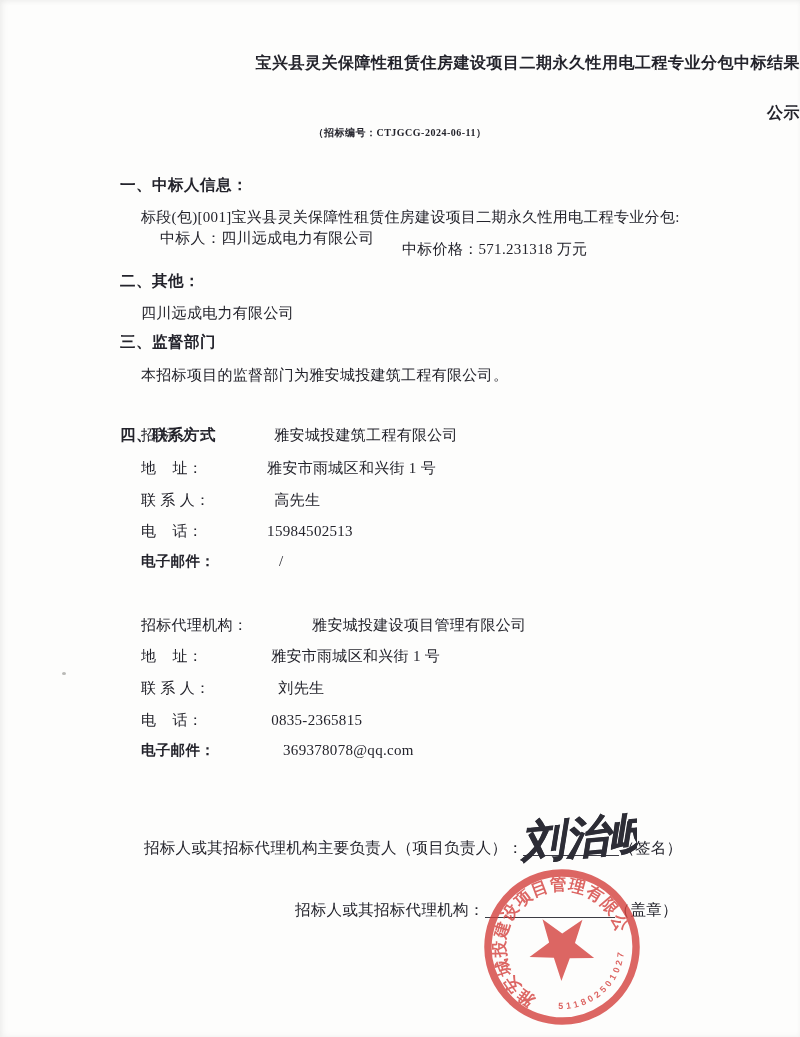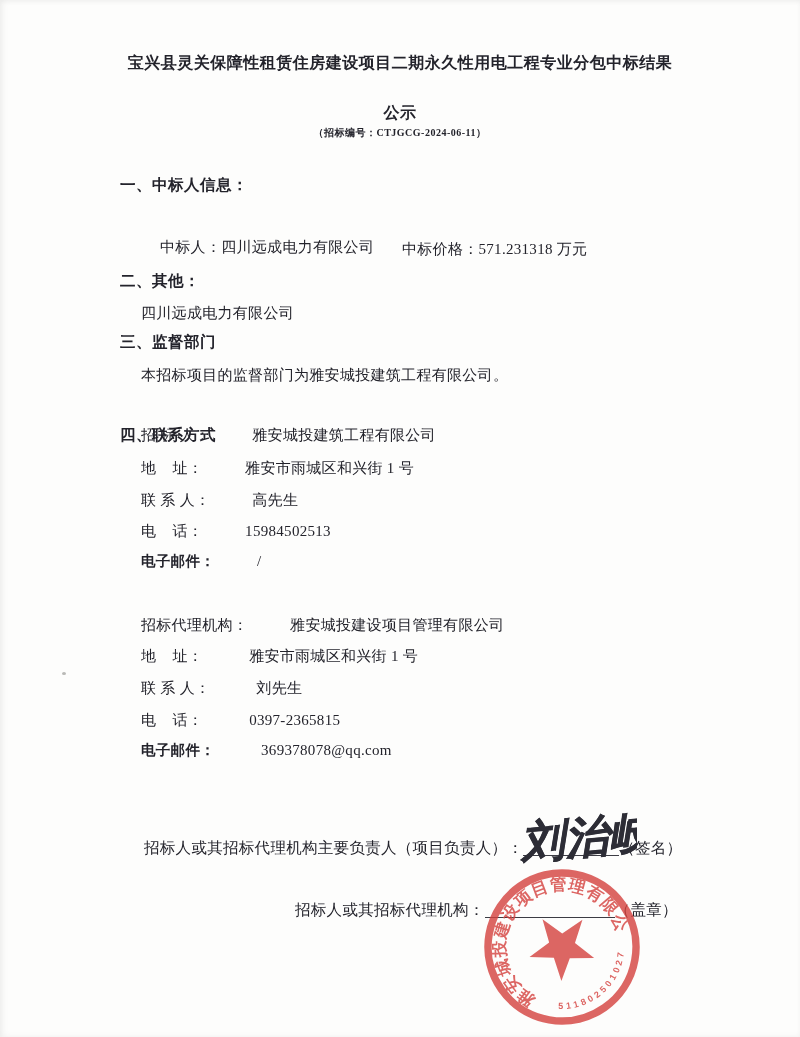--- a/index.html
+++ b/index.html
@@ -11,21 +11,21 @@
     overflow:hidden;
   }
   .page{
     position:relative;width:800px;height:1037px;
     background:#fdfdfc;
     box-shadow:inset 3px 0 6px rgba(0,0,0,0.05), inset 0 2px 4px rgba(0,0,0,0.03);
   }
   .abs{position:absolute;}
   .title{
     top:38px;left:0;right:0;
-    text-align:center;
+    text-align:right;
     font-family:"Liberation Sans","DejaVu Sans",sans-serif;
     font-weight:bold;
     font-size:16px;line-height:50px;
     letter-spacing:0.5px;
   }
   .title-inner{display:inline-block;max-width:550px;}
   .subtitle{
     top:122px;left:0;right:0;
     text-align:center;
     font-size:10px;line-height:22px;
@@ -45,21 +45,21 @@
     letter-spacing:0.3px;
   }
   .contact-row{
     left:141px;
     font-size:15px;line-height:19px;
     letter-spacing:0.3px;
     display:flex;
     gap:41px;
   }
   .contact-row .lab{white-space:pre;}
-  .contact-row .val{white-space:pre;margin-left:1px;}
+  .contact-row .val{white-space:pre;margin-left:23px;}
   .winner-line{left:160px;font-size:15px;line-height:18px;letter-spacing:0.3px;}
   .signrow{
     font-size:15.5px;line-height:20px;
     letter-spacing:0.3px;
     white-space:nowrap;
   }
   .blankline{
     display:inline-block;
     border-bottom:1.2px solid #3c3c44;
     height:16px;
@@ -72,21 +72,22 @@
 <body>
 
 <div class="page">
 
   <div class="abs title">
     <div class="title-inner">宝兴县灵关保障性租赁住房建设项目二期永久性用电工程专业分包中标结果公示</div>
   </div>
   <div class="abs subtitle">（招标编号：CTJGCG-2024-06-11）</div>
 
   <div class="abs heading" style="top:176px;">一、中标人信息：</div>
-  <div class="abs winner-line" style="top:238px;">
+  <div class="abs bodyline" style="top:208px;">标段(包)[001]宝兴县灵关保障性租赁住房建设项目二期永久性用电工程专业分包:</div>
+  <div class="abs winner-line" style="top:229px;">
     <span>中标人：</span><span>四川远成电力有限公司</span>
   </div>
   <div class="abs winner-line" style="top:240px;left:402px;">
     <span>中标价格：</span><span>571.231318 万元</span>
   </div>
 
   <div class="abs heading" style="top:272px;">二、其他：</div>
   <div class="abs bodyline" style="top:304px;">四川远成电力有限公司</div>
 
   <div class="abs heading" style="top:333px;">三、监督部门</div>
@@ -122,21 +123,21 @@
   <div class="abs contact-row" style="top:647px;">
     <span class="lab">地    址：</span>
       <span class="val"> 雅安市雨城区和兴街 1 号</span>
   </div>
   <div class="abs contact-row" style="top:679px;">
     <span class="lab">联 系 人：</span>
       <span class="val"> 刘先生</span>
   </div>
   <div class="abs contact-row" style="top:711px;">
     <span class="lab">电    话：</span>
-      <span class="val"> 0397-2365815</span>
+      <span class="val"> 0835-2365815</span>
   </div>
   <div class="abs contact-row" style="top:741px;">
     <span class="lab" style="font-family:'Liberation Sans','DejaVu Sans',sans-serif;font-weight:600;font-size:14.5px;">电子邮件：</span>
       <span class="val"> 369378078@qq.com</span>
   </div>
 
   <div class="abs signrow" style="top:838px;left:144px;">
     <span>招标人或其招标代理机构主要负责人（项目负责人）：</span><span class="blankline" style="width:96px;position:relative;"><svg class="sig-svg" width="220" height="78" viewBox="0 0 220 78">
         <g transform="rotate(-5 160 50)">
           <text x="104" y="60" font-size="44" font-style="italic" font-weight="bold" font-family="Liberation Serif, DejaVu Serif, serif" fill="#2d2d36" stroke="#2d2d36" stroke-width="0.6">刘治岐</text>

